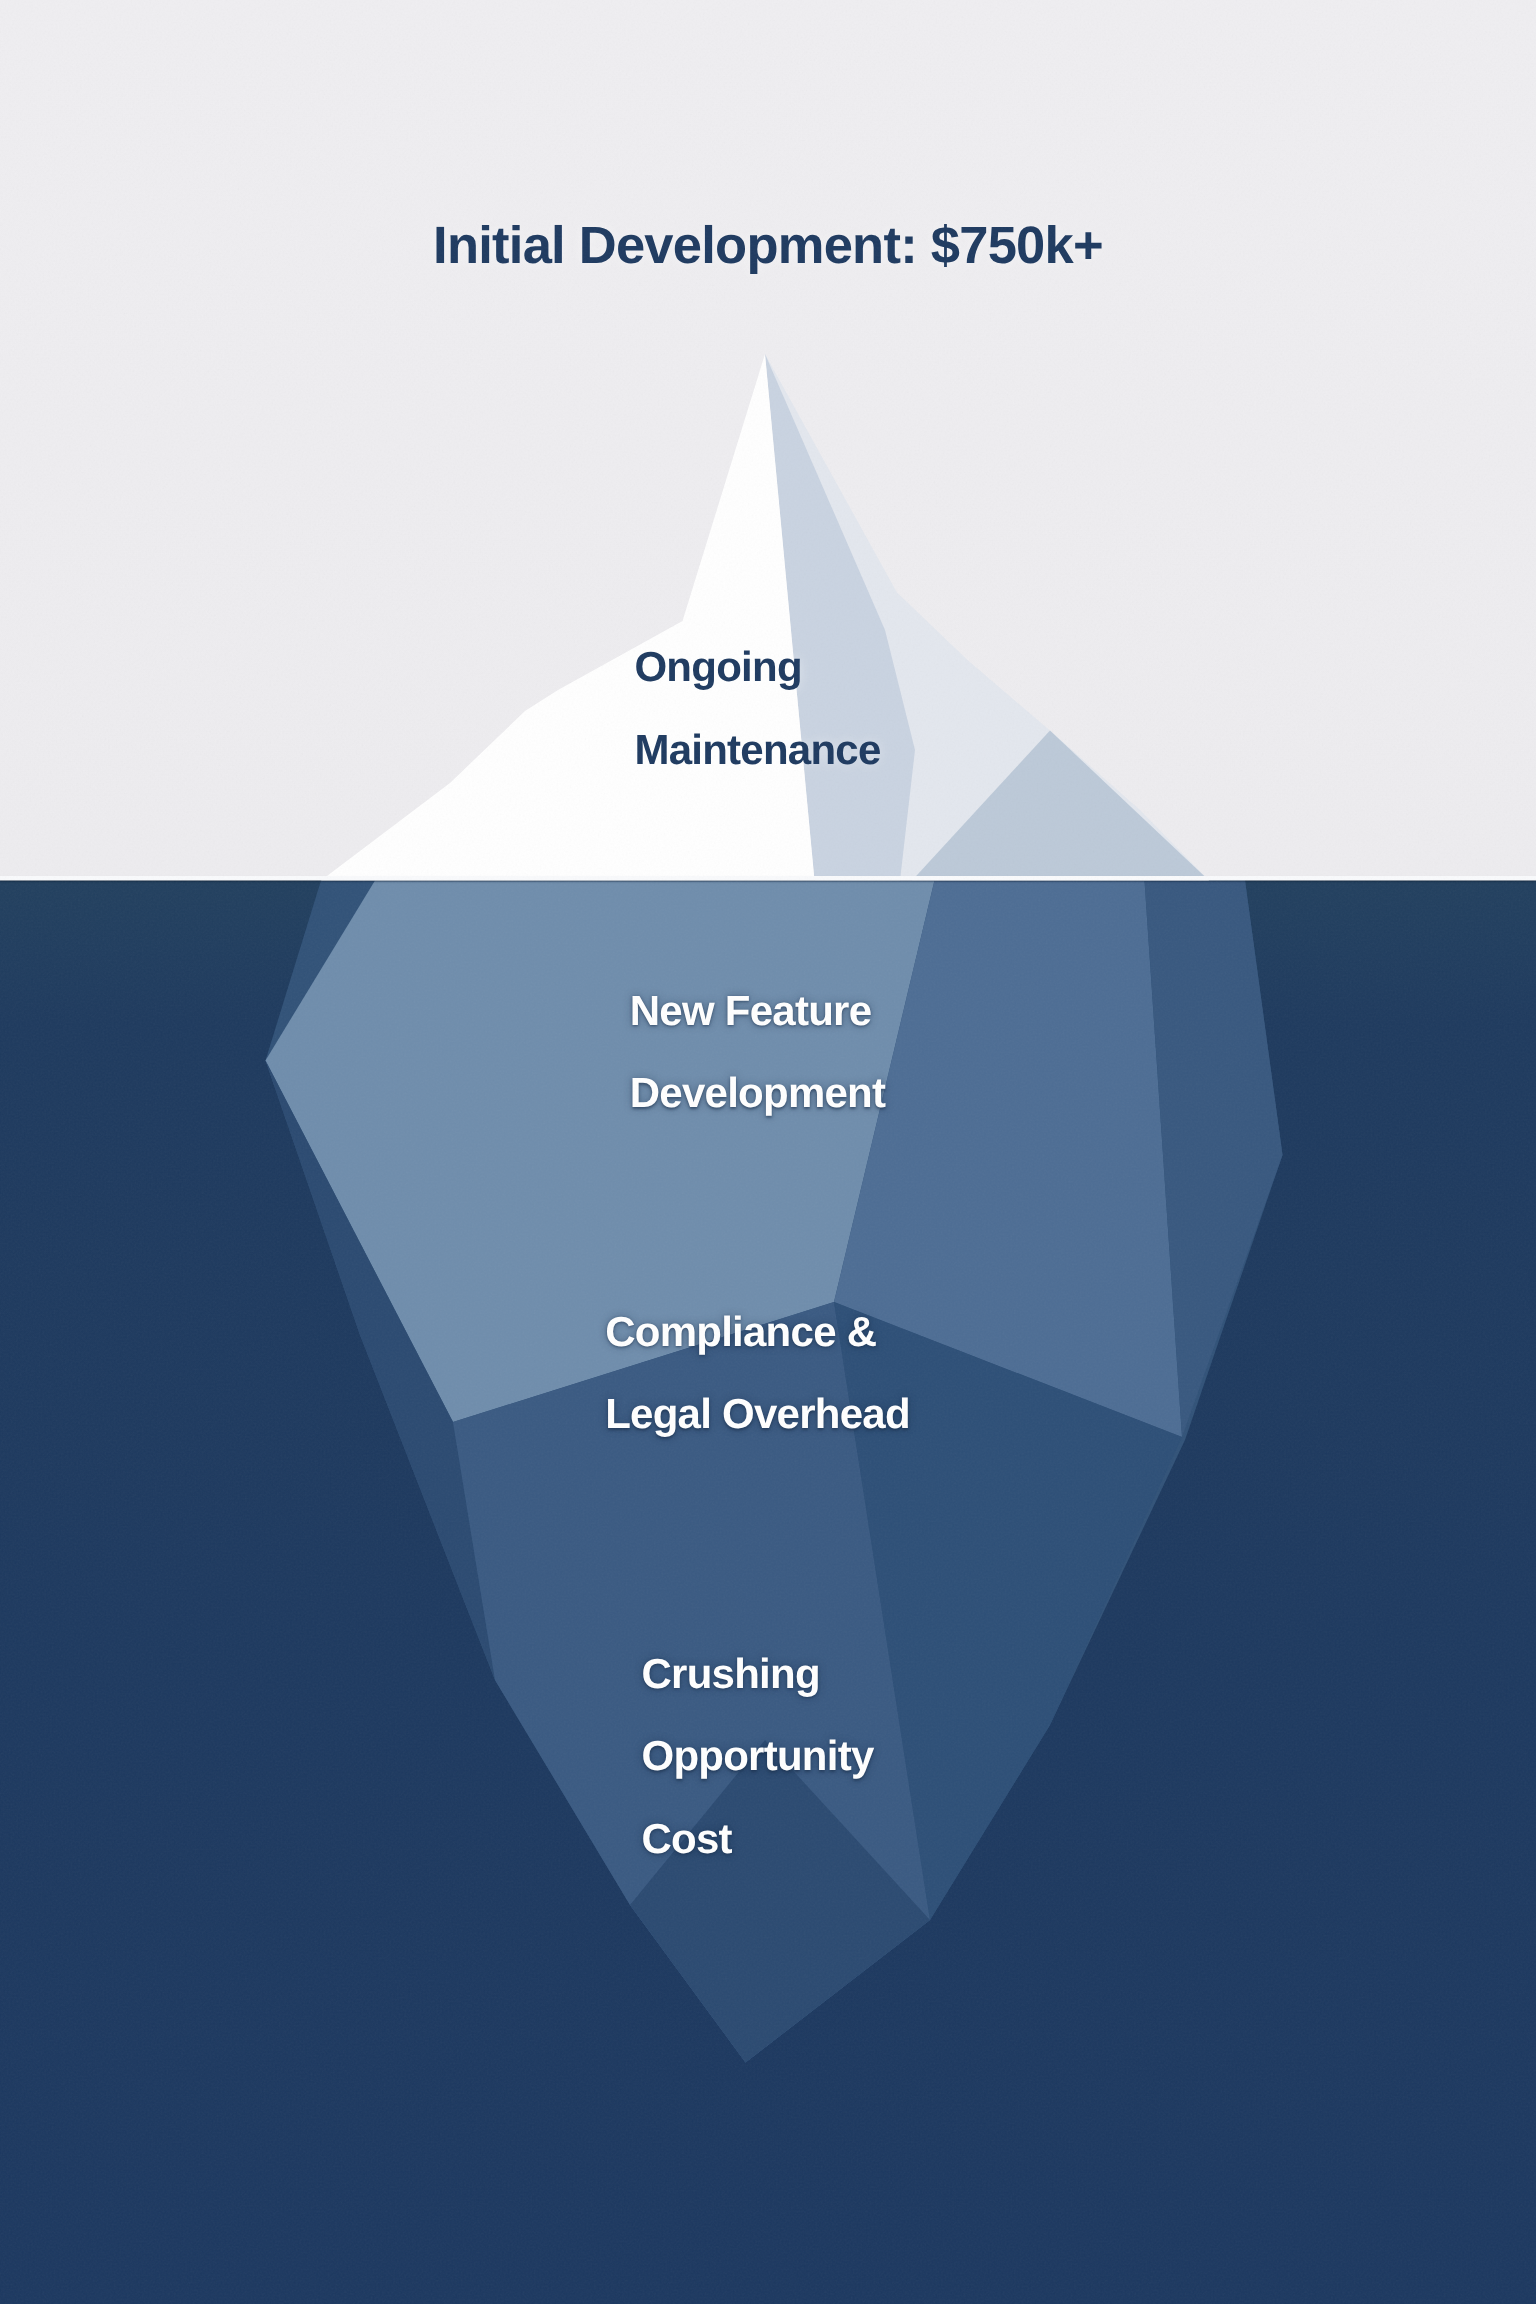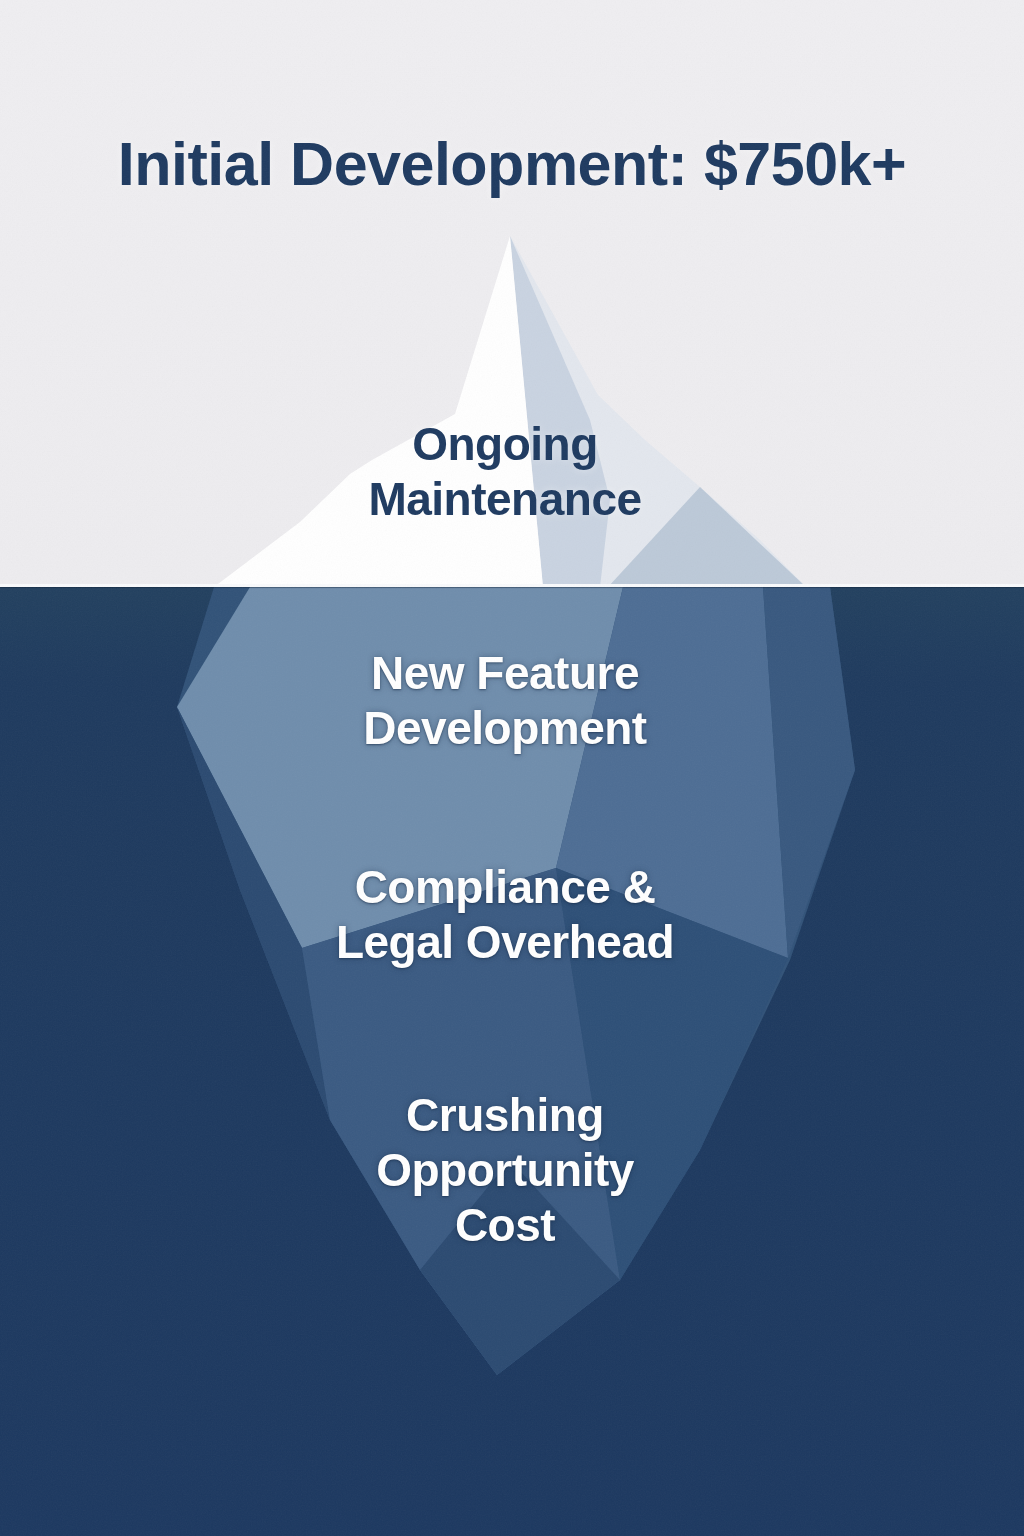--- a/index.html
+++ b/index.html
@@ -46,35 +46,34 @@
   .facet-sub-left-dark   { fill: var(--sub-6, #2b4a71); }
   .facet-sub-center      { fill: var(--sub-3, #3a5a82); }
   .facet-sub-lower-right { fill: var(--sub-7, #2d4f77); }
   .facet-sub-bottom      { fill: var(--sub-6, #2b4a71); }
   
   .title {
     position: absolute; left: 0; top: 139px;
     width: 1024px;
     margin: 0;
     text-align: center;
-    font-size: 61px;
+    font-size: 35px;
     line-height: 50px;
     font-weight: 700;
     letter-spacing: -0.5px;
     color: var(--ink-navy, #1e3a60);
     text-shadow: 0 0 8px rgba(255, 255, 255, 0.5);
     z-index: 5;
   }
   .label {
     position: absolute;
     left: 505px;
     transform: translateX(-50%);
-    text-align: center;
     white-space: pre-line;
-    font-size: 46px;
+    font-size: 28px;
     line-height: 55px;
     font-weight: 700;
     letter-spacing: -0.5px;
     z-index: 5;
   }
   .label-dark {
     color: var(--ink-navy, #1e3a60);
     text-shadow: 0 0 8px rgba(255, 255, 255, 0.45);
   }
   .label-light {

